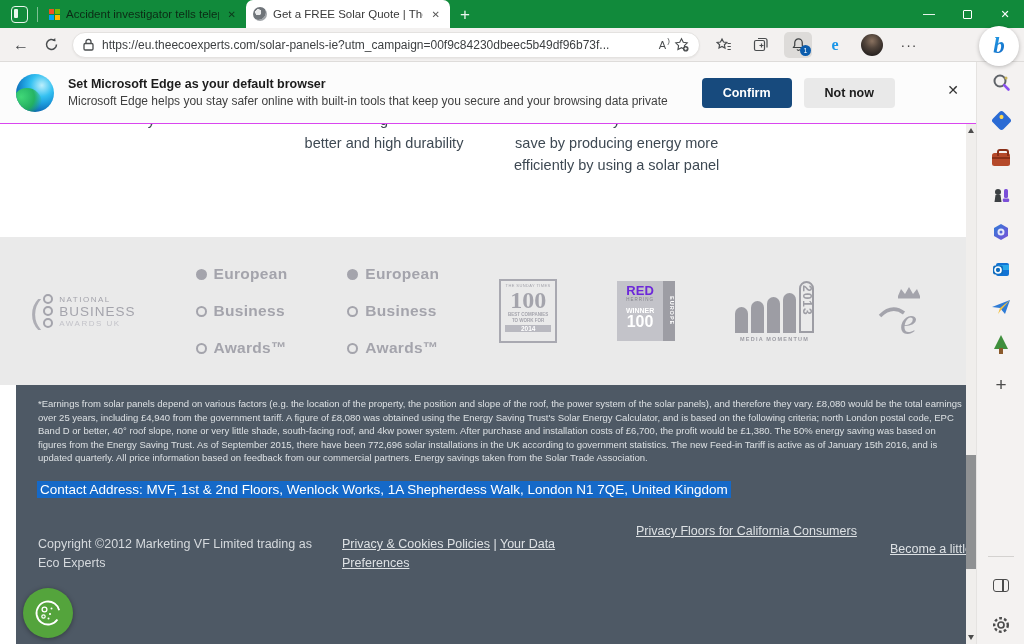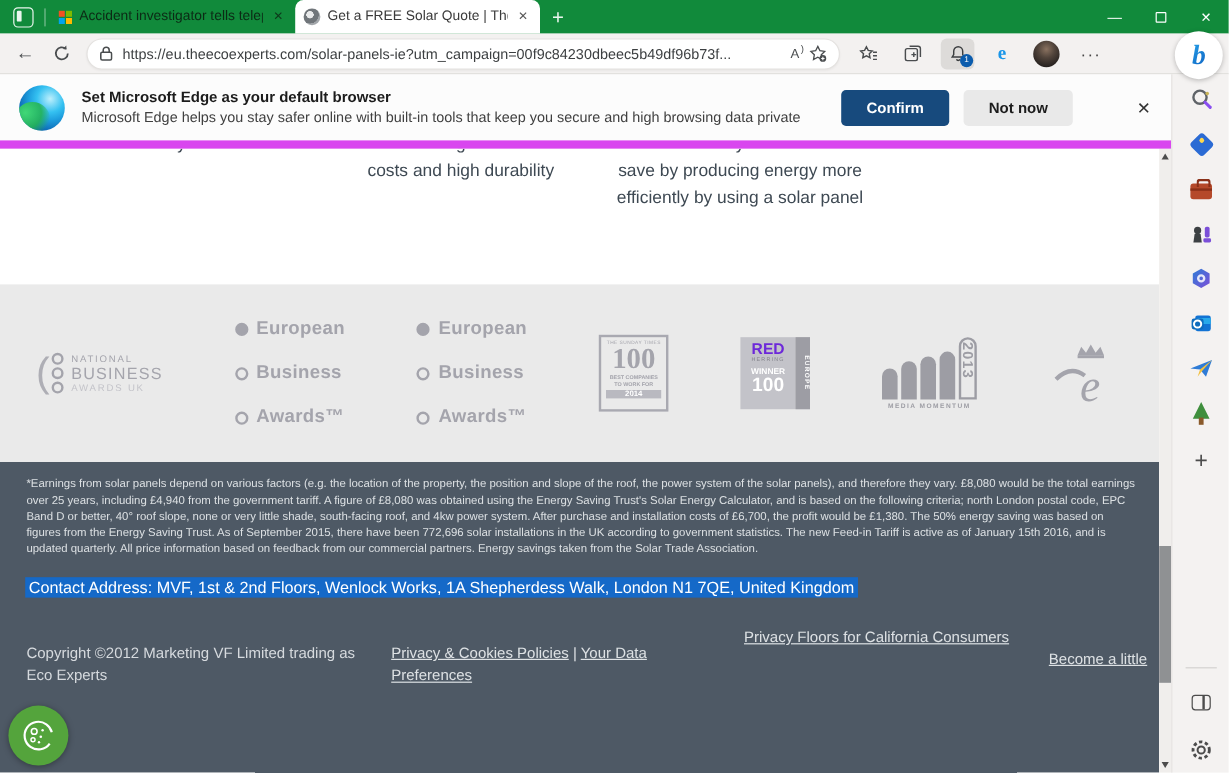--- a/index.html
+++ b/index.html
@@ -37,21 +37,21 @@
   .tbtn{width:28px;height:26px;display:flex;align-items:center;justify-content:center;border-radius:5px;position:relative;}
   .tbtn.active-bell{background:#dddbd9;}
   .badge{position:absolute;right:1px;bottom:2px;min-width:11px;height:11px;border-radius:6px;background:#0b5cad;color:#fff;font-size:7px;display:flex;align-items:center;justify-content:center;padding:0 2px;}
   .ie-e{font-size:16px;font-weight:700;color:#1a96e8;font-family:"Liberation Serif",serif;}
   .avatar{width:22px;height:22px;border-radius:50%;background:radial-gradient(circle at 50% 32%,#8a7260 0%,#51443b 38%,#272220 78%);}
   .dots{font-size:14px;color:#444;letter-spacing:1px;}
   .bing-btn{position:absolute;left:979px;top:26px;width:40px;height:40px;border-radius:50%;background:#fff;box-shadow:0 1px 4px rgba(0,0,0,.25);display:flex;align-items:center;justify-content:center;z-index:30;}
   .bing-b{font-size:23px;font-weight:700;font-style:italic;font-family:"Liberation Serif",serif;background:linear-gradient(135deg,#25a3e9,#0e5fc0);-webkit-background-clip:text;background-clip:text;color:transparent;}
 
   
-  .banner{position:relative;width:976px;height:62px;background:#fcfcfc;border-bottom:7px solid #d946ef;display:flex;align-items:center;padding:0 16px;}
+  .banner{position:relative;width:976px;height:62px;background:#fcfcfc;border-bottom:1px solid #d946ef;display:flex;align-items:center;padding:0 16px;}
   .edge-logo{width:38px;height:38px;border-radius:50%;flex:none;background:radial-gradient(circle at 68% 30%,#bdeffc 0%,#35c1f1 30%,#1e9ede 48%,#0d6ab5 72%,#0a4f9e 100%);position:relative;overflow:hidden;}
   .edge-logo::after{content:"";position:absolute;left:-4px;top:14px;width:30px;height:30px;border-radius:50%;background:radial-gradient(circle at 30% 30%,#46e26f 0%,#24b355 45%,transparent 72%);opacity:.9;}
   .banner-text{margin-left:14px;}
   .banner-title{font-size:12.5px;font-weight:700;color:#1c1c1c;}
   .banner-desc{font-size:12px;color:#3f3f3f;margin-top:3px;}
   .banner-btns{display:flex;gap:12px;margin-left:34px;}
   .btn{font-size:12.5px;font-weight:600;padding:8px 21px;border-radius:4px;border:none;cursor:pointer;}
   .btn-confirm{background:#174a7d;color:#ffffff;}
   .btn-notnow{background:#e9e9e9;color:#1c1c1c;}
   .banner-close{position:absolute;right:17px;top:20px;font-size:14px;color:#333;}
@@ -95,21 +95,21 @@
   
   .mm{flex-direction:column;}
   .mm .bars{display:flex;align-items:flex-end;gap:3px;height:52px;}
   .mm .bar{width:13px;background:#9d9da4;border-radius:7px 7px 0 0;}
   .mm .b1{height:26px;}.mm .b2{height:32px;}.mm .b3{height:36px;}.mm .b4{height:40px;}
   .mm .ybar{width:15px;height:52px;border:2.5px solid #9d9da4;border-radius:8px 8px 0 0;display:flex;align-items:flex-start;justify-content:center;}
   .mm .ytxt{writing-mode:vertical-rl;font-size:12px;font-weight:700;color:#9d9da4;letter-spacing:1px;margin-top:2px;}
   .mm .caption{font-size:5.5px;letter-spacing:1.2px;margin-top:3px;color:#9d9da4;font-weight:700;}
 
   
-  .footer{position:absolute;left:0;top:261px;width:966px;height:259px;background:#4e5965;color:#dde1e4;}
+  .footer{position:absolute;left:16px;top:261px;width:966px;height:259px;background:#4e5965;color:#dde1e4;}
   .disclaimer{position:absolute;left:22px;top:12px;width:924px;font-size:9.5px;line-height:13.6px;color:#dce0e3;}
   .contact{position:absolute;left:21px;top:96px;font-size:13.5px;background:#1569c8;color:#fff;padding:1px 3px;white-space:nowrap;}
   .copyright{position:absolute;left:22px;top:150px;width:278px;font-size:12.5px;line-height:18.5px;color:#d6dade;}
   .midlinks{position:absolute;left:326px;top:150px;width:232px;font-size:12.5px;line-height:18.5px;}
   .flink{color:#dde1e4;text-decoration:underline;cursor:pointer;}
   .sep{text-decoration:none;}
   .rlink1{position:absolute;left:620px;top:139px;font-size:12.5px;}
   .rlink2{position:absolute;right:10px;top:157px;font-size:12.5px;}
   .cookie-btn{position:absolute;left:7px;bottom:6px;width:50px;height:50px;border-radius:50%;background:#54a43c;box-shadow:0 1px 5px rgba(0,0,0,.35);display:flex;align-items:center;justify-content:center;}
 
@@ -227,42 +227,42 @@
     <span class="tbtn">
         <span class="dots">···</span>
       </span>
   </div>
 </div>
 
 <div class="banner">
   <div class="edge-logo"></div>
   <div class="banner-text">
     <div class="banner-title">Set Microsoft Edge as your default browser</div>
-    <div class="banner-desc">Microsoft Edge helps you stay safer online with built-in tools that keep you secure and high browsing data private</div>
+    <div class="banner-desc">Microsoft Edge helps you stay safer online with built-in tools that keep you secure and your browsing data private</div>
   </div>
   <div class="banner-btns">
     <button class="btn btn-confirm">Confirm</button>
     <button class="btn btn-notnow">Not now</button>
   </div>
   <span class="banner-close">✕</span>
 </div>
 
 <div class="page">
 
   <div class="columns">
     <div class="col">
       <div class="partial">
           <span>y</span>
         </div>
     </div>
     <div class="col">
       <div class="partial">
           <span>g</span>
         </div>
-      <div>costs and high durability</div>
+      <div>better and high durability</div>
     </div>
     <div class="col">
       <div class="partial">
           <span>y</span>
         </div>
       <div>save by producing energy more efficiently by using a solar panel</div>
     </div>
   </div>
 
   <div class="logos-band">

